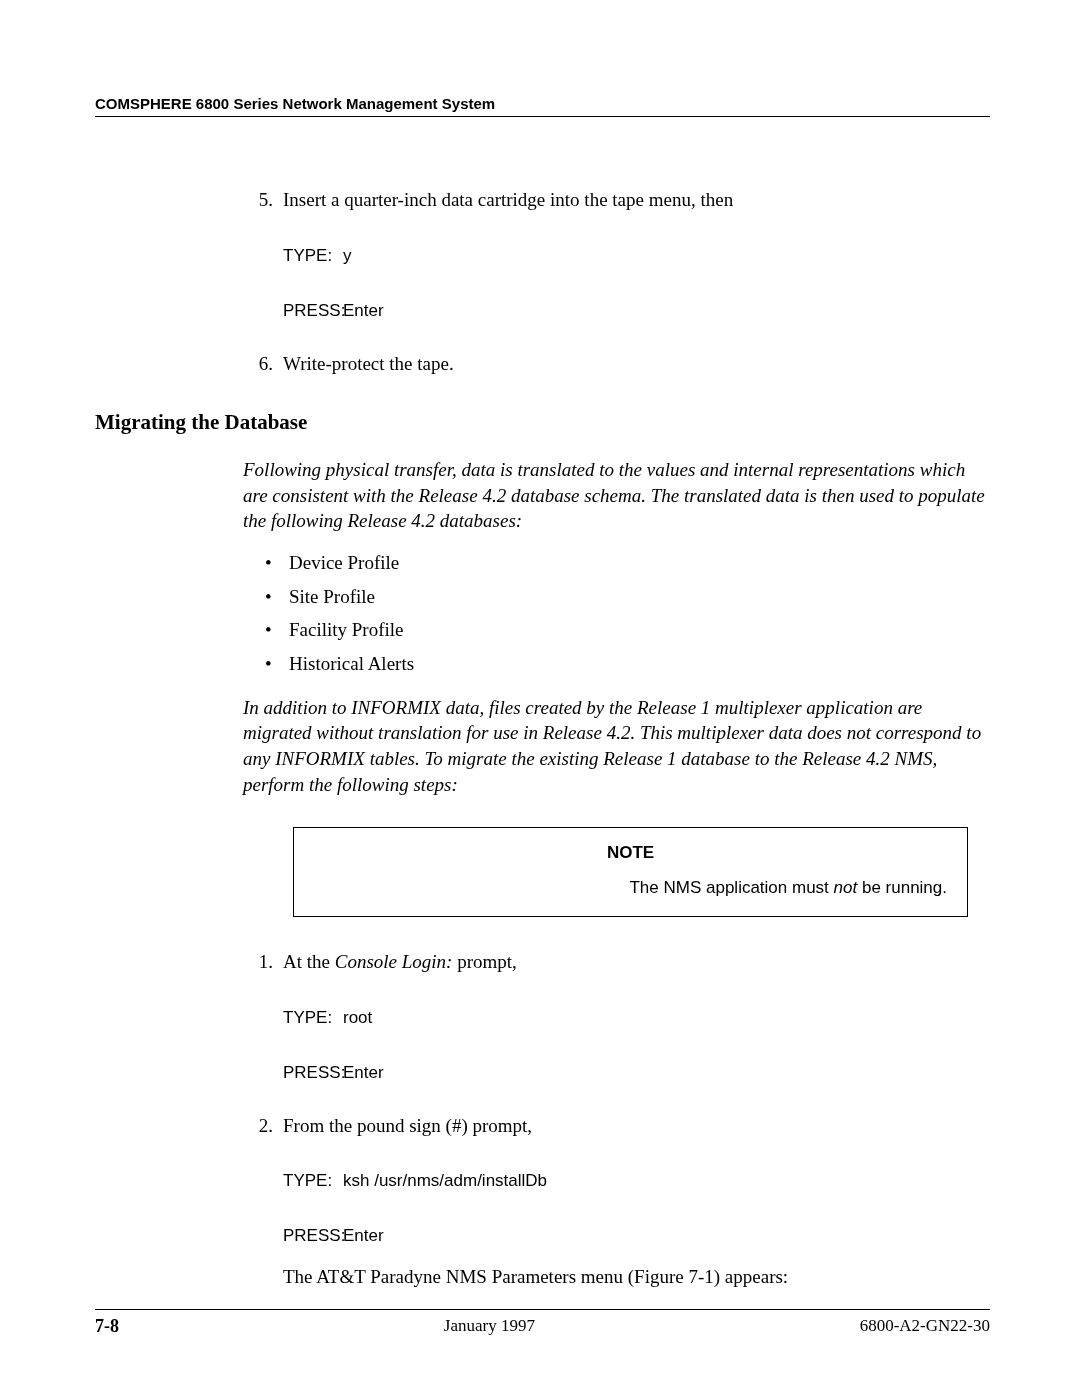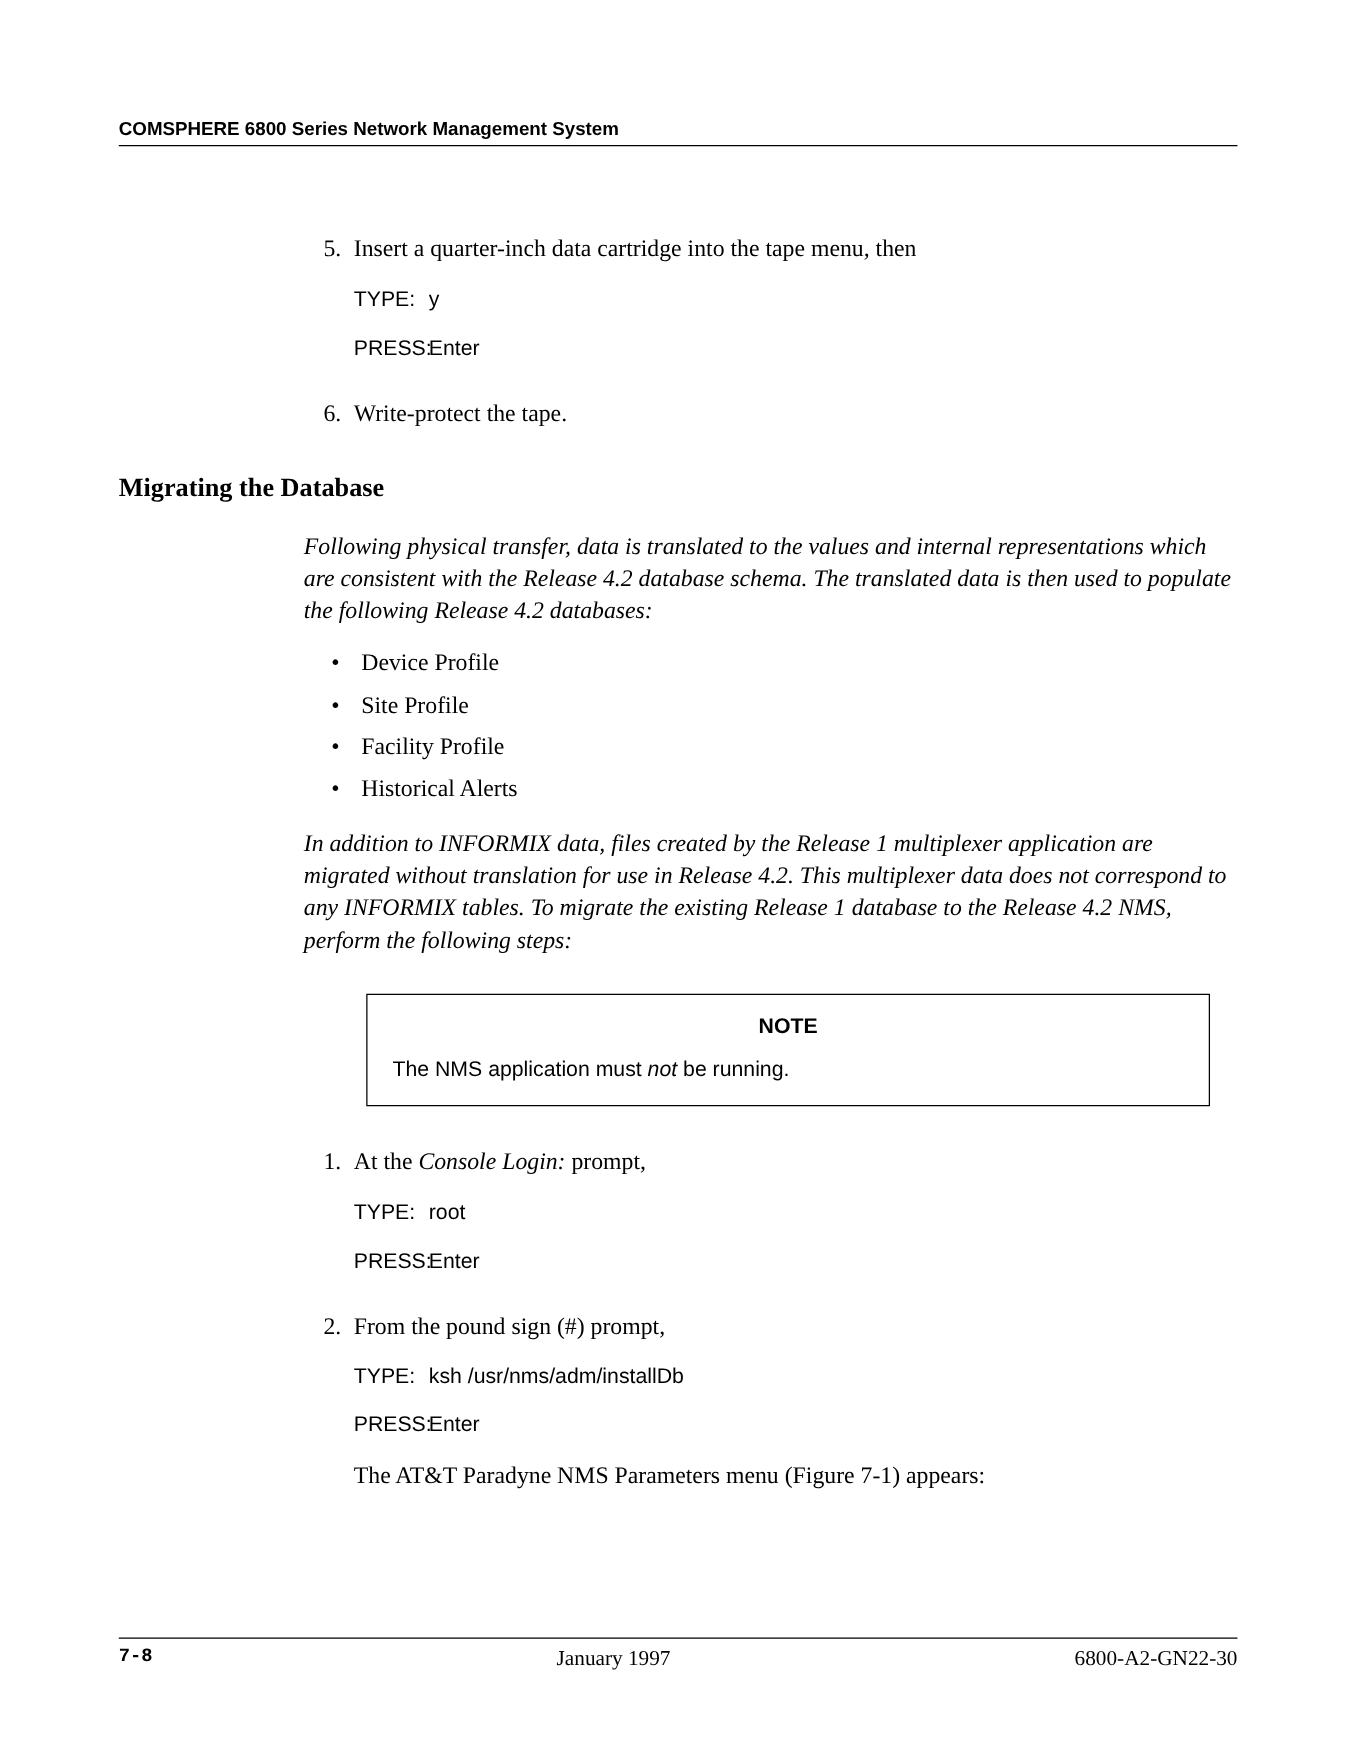--- a/index.html
+++ b/index.html
@@ -44,20 +44,21 @@
   }
   .content {
     flex: 1;
   }
   .sub {
     margin-top: 16px;
     margin-bottom: 6px;
   }
   .kv {
     display: flex;
+    margin-top: 32px;
   }
   .klabel {
     font-family: Arial, Helvetica, sans-serif;
     font-size: 17px;
     width: 60px;
     flex: 0 0 60px;
   }
   .kval {
     font-family: Arial, Helvetica, sans-serif;
     font-size: 17px;
@@ -102,41 +103,42 @@
   .note-heading {
     font-family: Arial, Helvetica, sans-serif;
     font-weight: bold;
     font-size: 17px;
     text-align: center;
     margin-bottom: 12px;
   }
   .note-text {
     font-family: Arial, Helvetica, sans-serif;
     font-size: 17px;
+    text-align: right;
   }
   .note-em {
     font-style: italic;
   }
   .footer {
     position: absolute;
     left: 95px;
     right: 90px;
     bottom: 60px;
   }
   .footer-line {
     border-top: 1.5px solid #000;
     padding-top: 6px;
     display: flex;
     justify-content: space-between;
     font-size: 17px;
   }
   .f-left {
-    font-family: Liberation Mono, monospace;
-    font-weight: bold;
-    font-size: 15px;
+    font-family: Liberation Serif, serif;
+    font-weight: bold;
+    font-size: 18px;
   }
   .f-center, .f-right {
     font-family: "Times New Roman", Times, serif;
     font-size: 17px;
   }
   .em { font-style: italic; }
 </style>
 </head>
 <body>
 

